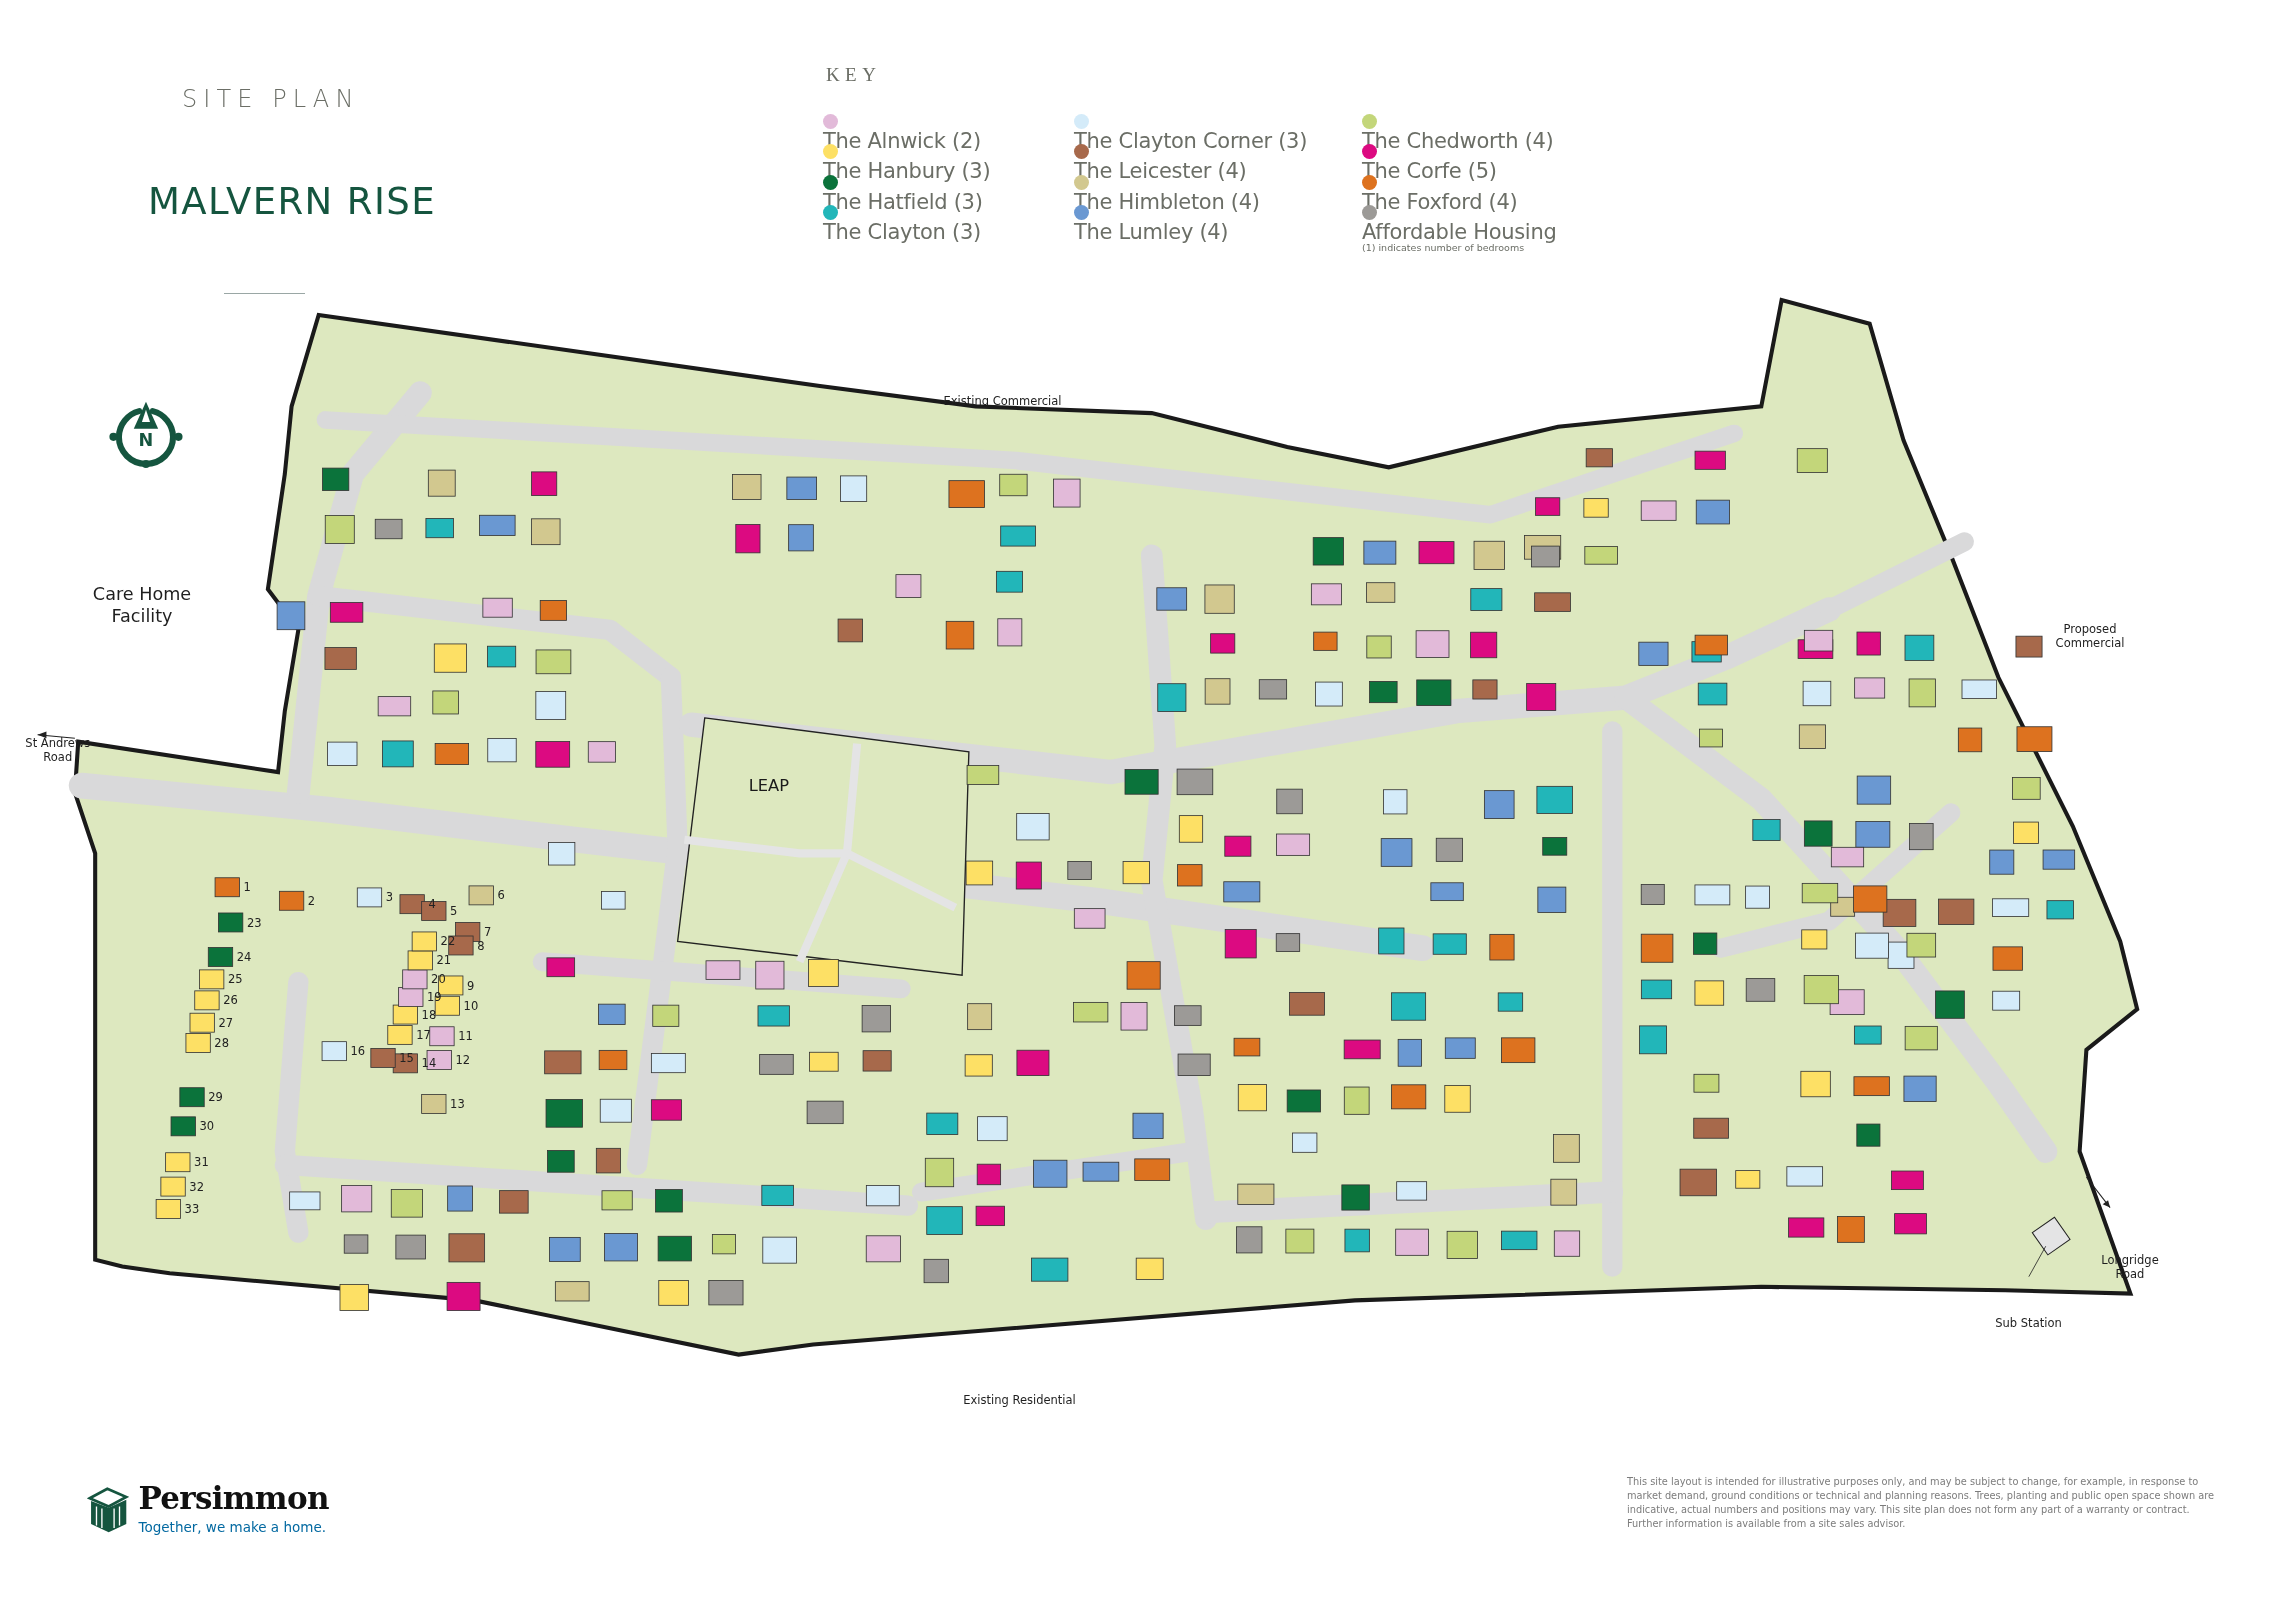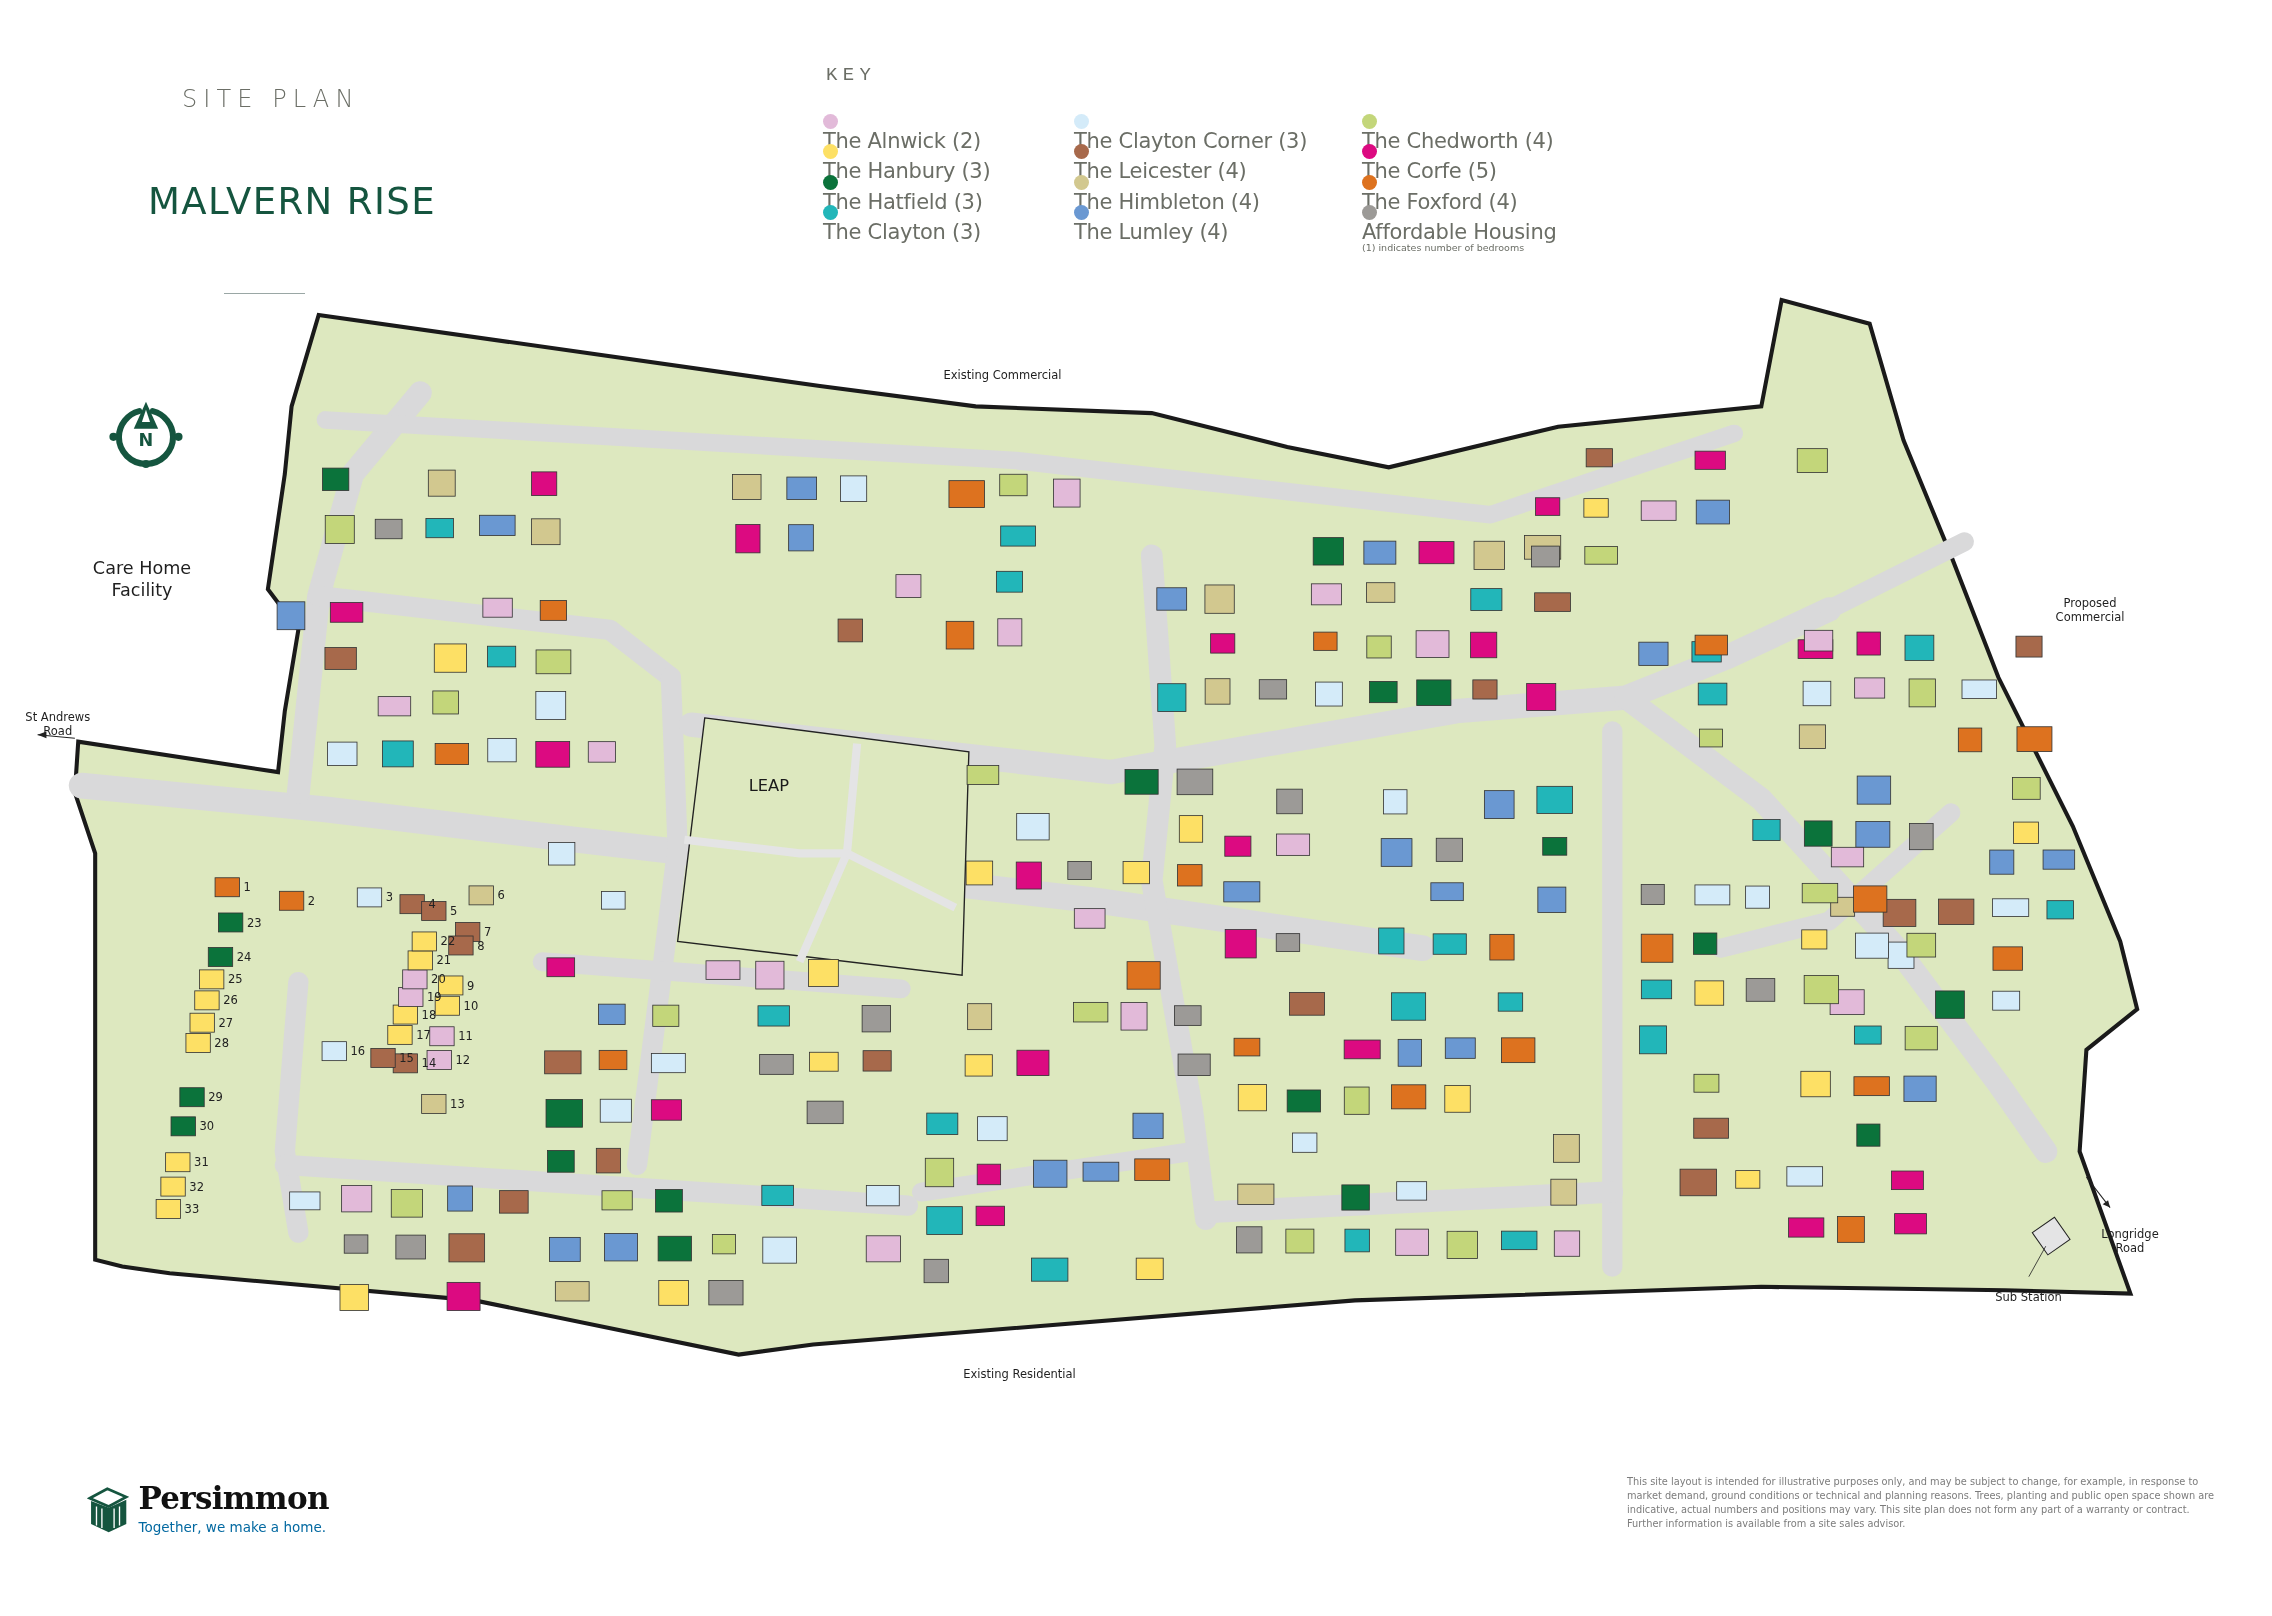--- a/index.html
+++ b/index.html
@@ -1,27 +1,27 @@
 <!DOCTYPE html>
 <html style="font-size:11px"><head>
 <meta charset="utf-8">
 <style>
   html, body { margin:0; padding:0; background:#ffffff; }
   body { width:2273px; height:1616px; position:relative; overflow:hidden; font-family:"Liberation Sans", sans-serif; }
   .abs { position:absolute; }
   .site-plan-label { left:182px; top:85px; font-size:24px; letter-spacing:6.1px; color:#6b6e66; font-family:"DejaVu Sans", sans-serif; font-weight:300; }
   .dev-name { left:148px; top:180px; font-size:37px; letter-spacing:1.4px; color:#15553f; font-family:"DejaVu Sans", sans-serif; }
   .title-rule { left:224px; top:293px; width:81px; height:0.7px; background:#9aa7a5; }
-  .key-title { left:826px; top:64px; font-size:19px; letter-spacing:5.4px; color:#6b6e66; font-family:Liberation Mono, monospace; }
+  .key-title { left:826px; top:64px; font-size:19px; letter-spacing:5.4px; color:#6b6e66; font-family:Liberation Serif, serif; }
   .key-grid { left:823px; top:114px; display:grid; grid-template-columns:251px 288px 257px; row-gap:5.4px; }
   .key-item { display:flex; align-items:flex-start; height:25px;flex-direction:column; }
   .key-dot { width:15px; height:15px; border-radius:50%; margin-right:12.2px; flex:none; }
   .key-label { font-size:21px; color:#6b6e66; font-family:"DejaVu Sans", sans-serif; letter-spacing:-0.3px; white-space:nowrap; }
   .key-note { left:1362px; top:242px; font-size:9.5px; color:#6b6e66; font-family:"DejaVu Sans", sans-serif; }
-  .map-label { font-family:"DejaVu Sans", sans-serif; font-size:11.5px; color:#1f1f1f; text-align:center; line-height:1.25; }
+  .map-label { font-family:"DejaVu Sans", sans-serif; font-size:11.5px; color:#1f1f1f; text-align:center; line-height:1.25;margin-top:26px; }
   .care-home { left:81px; top:558px; font-size:17.6px; width:122px; }
   .st-andrews { left:20.3px; top:710px; width:75px; }
   .existing-comm { left:935px; top:368px; width:135px; }
   .proposed-comm { left:2039px; top:596px; width:102px; }
   .longridge { left:2096px; top:1227px; width:68px; }
   .substation { left:1988px; top:1290px; width:81px; }
   .existing-res { left:952px; top:1367px; width:135px; }
   .disclaimer { left:1627px; top:1475px; width:589px; font-size:9.8px; line-height:1.42; color:#7c7c7c; font-family:"DejaVu Sans", sans-serif; }
   .brand { left:87px; top:1483px; display:flex; align-items:flex-start; }
   .brand-name { font-family:"DejaVu Serif", serif; font-weight:bold; font-size:31px; color:#111; letter-spacing:-0.7px; line-height:1; }

